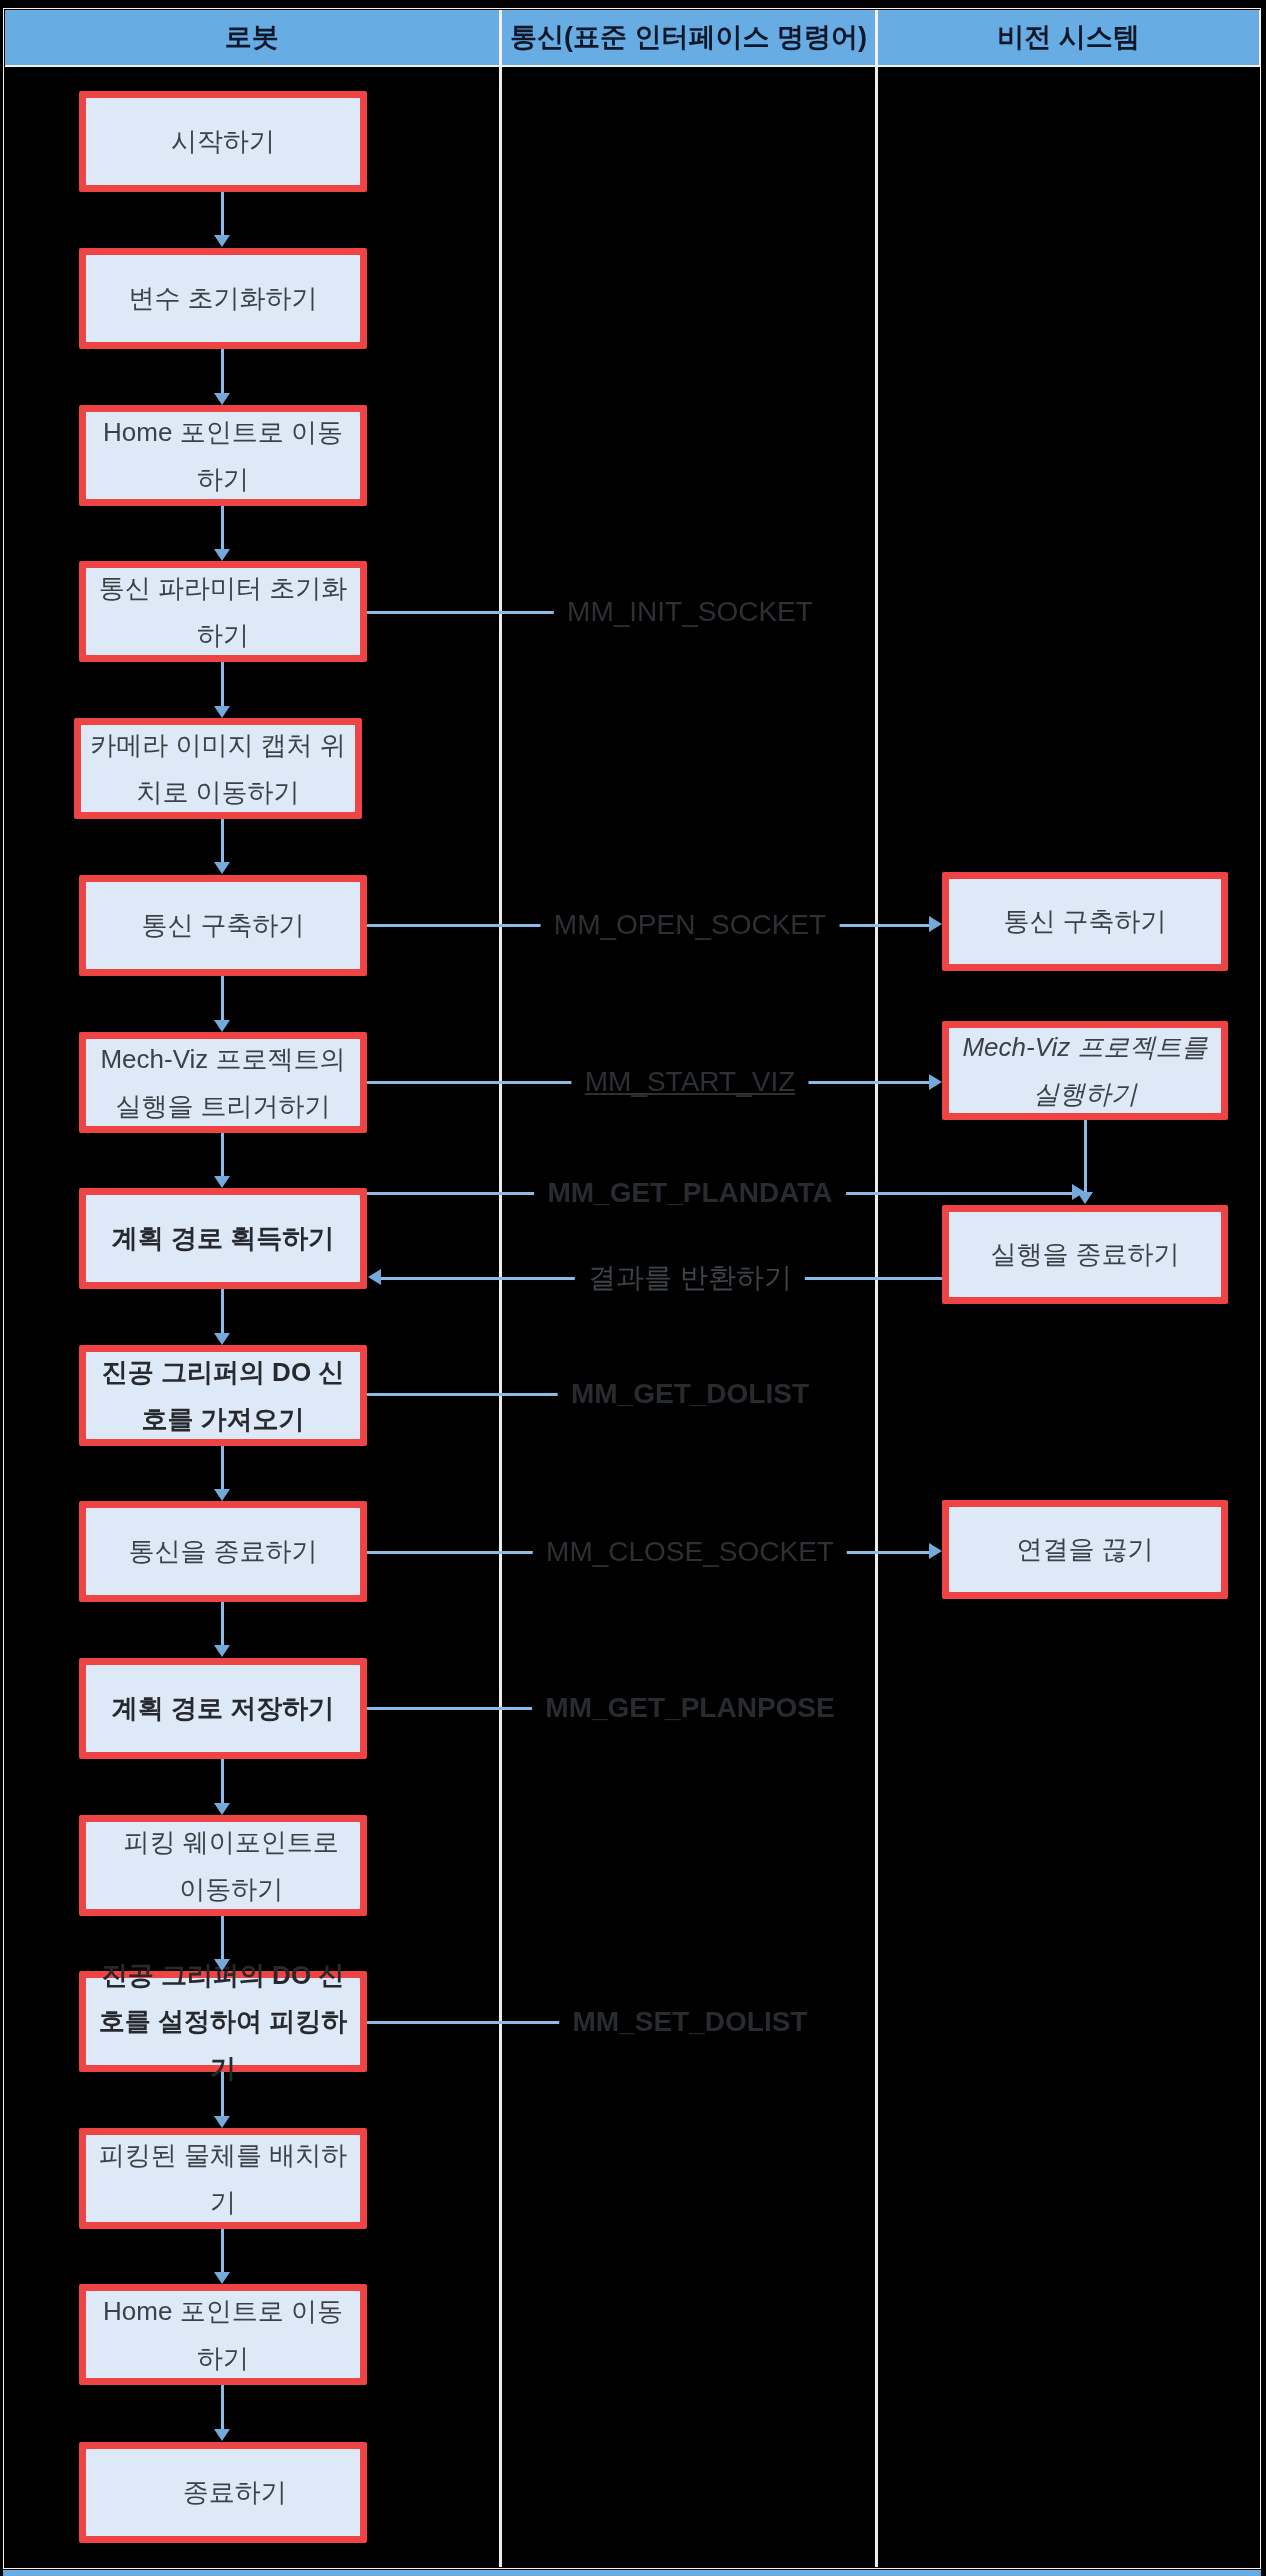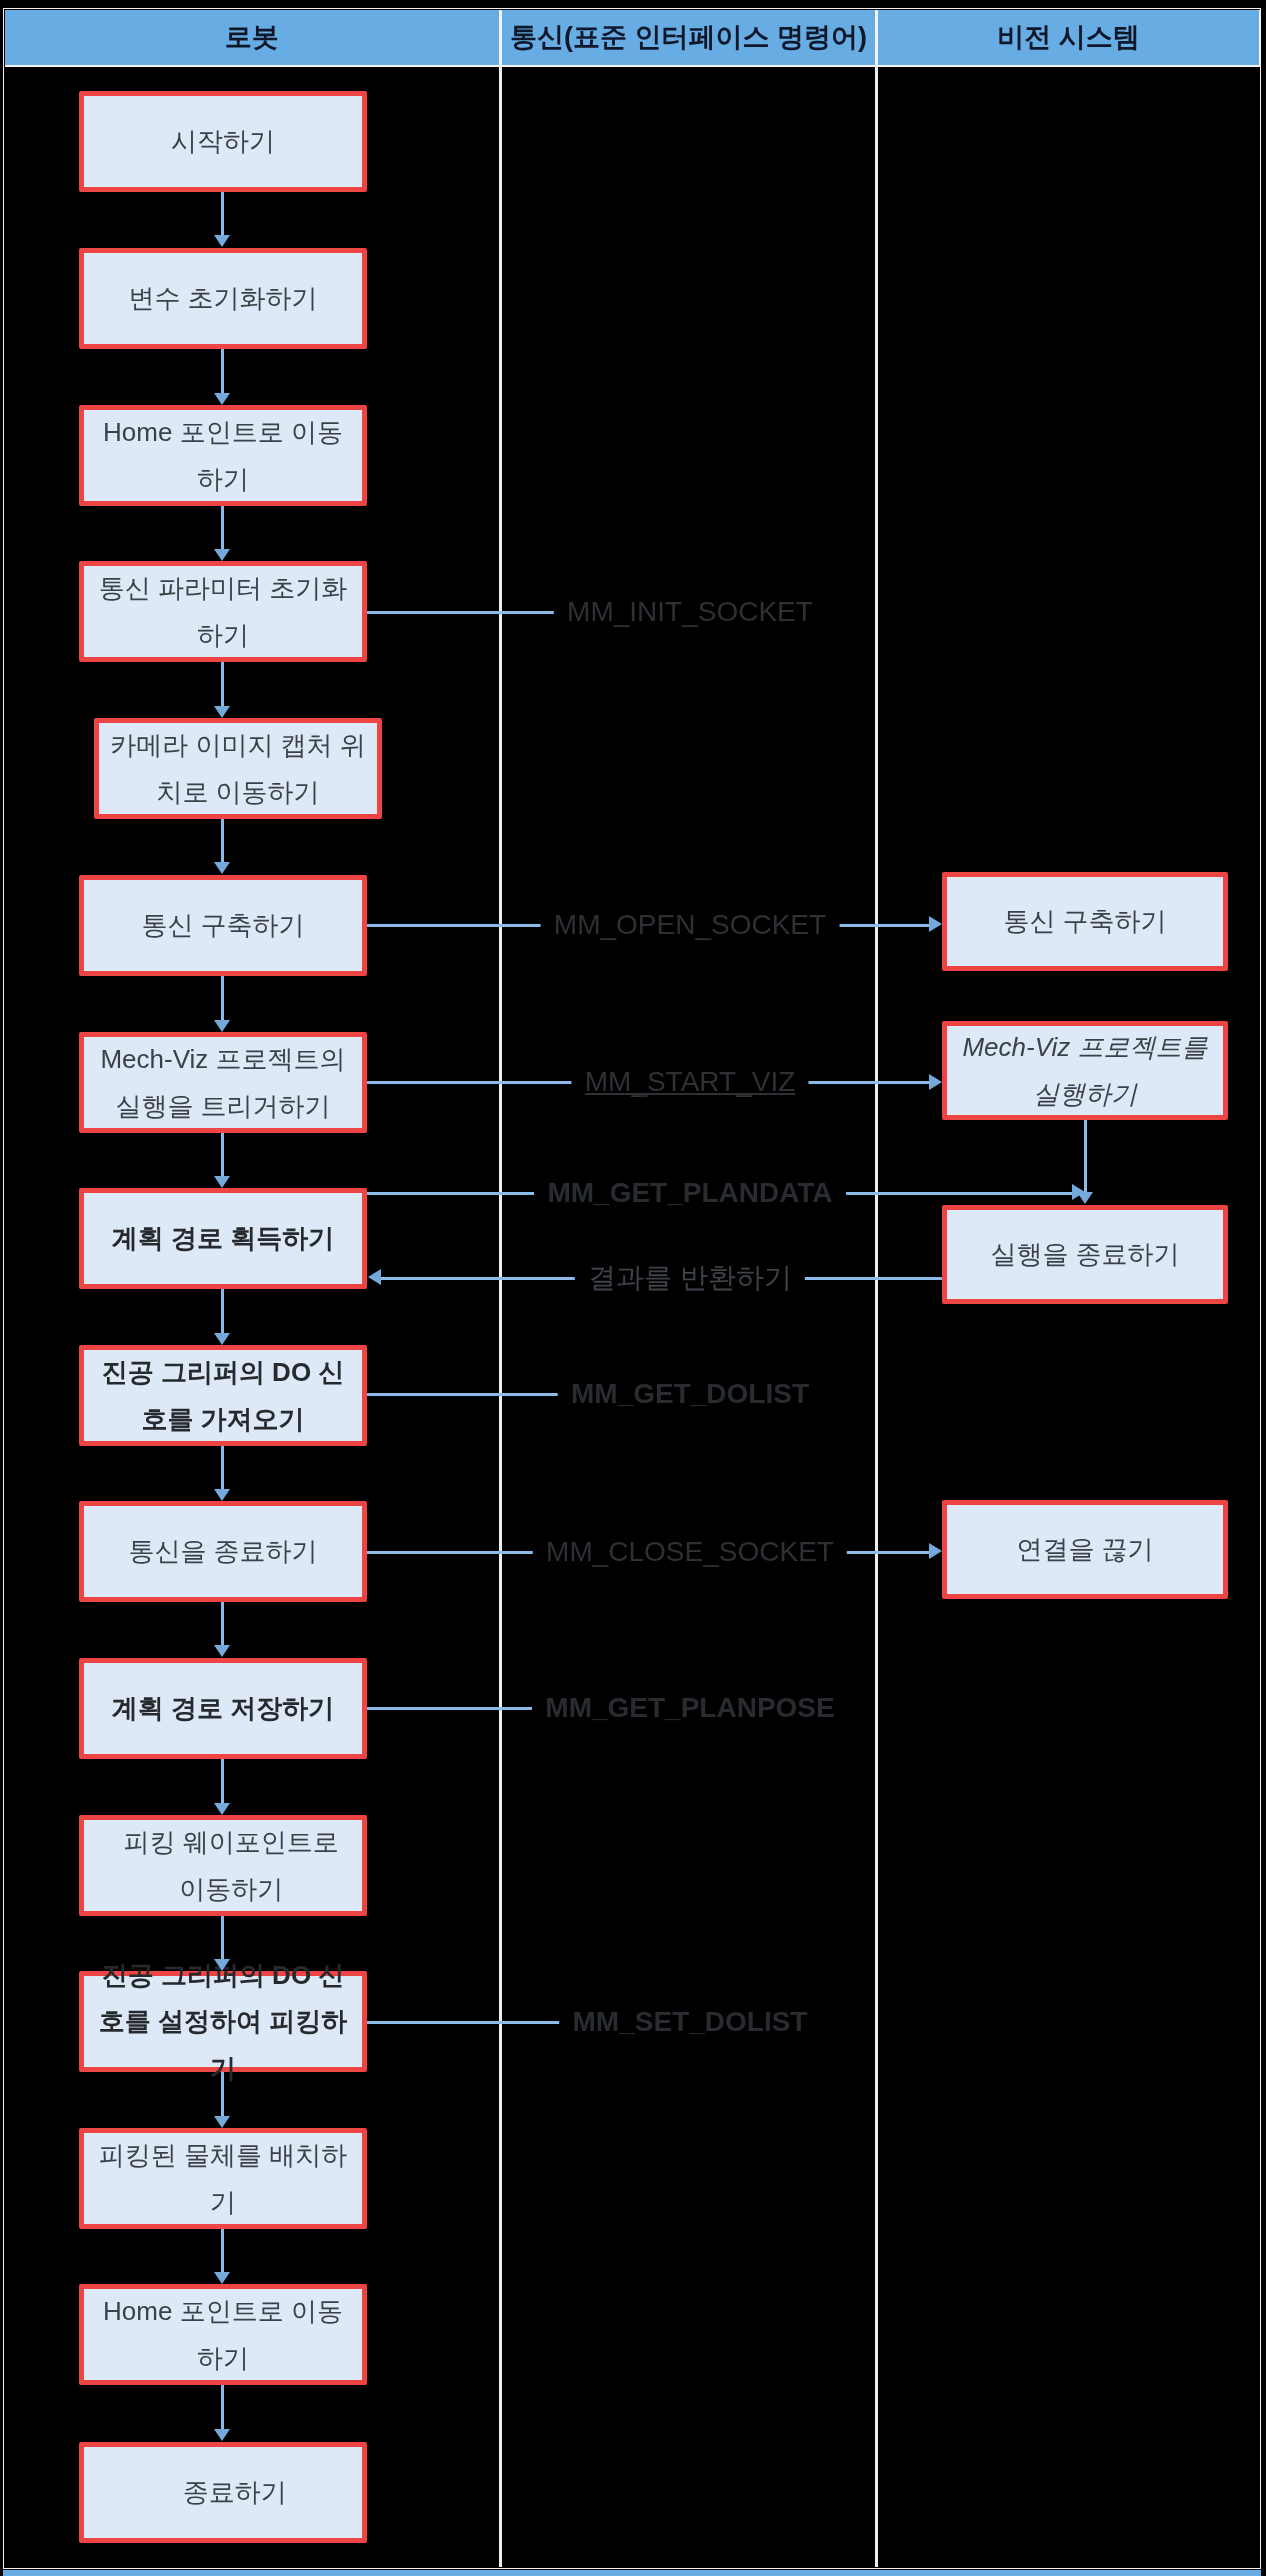--- a/index.html
+++ b/index.html
@@ -21,21 +21,21 @@
     top:9.5px;height:55px;background:#67ade3;
     display:flex;align-items:center;justify-content:center;
     font-size:27px;font-weight:700;color:#0f172a;
   }
   .divider{top:67px;width:2.9px;height:2500px;background:#ededed;}
   .footer-strip{left:2.9px;top:2570px;width:1258px;height:5.7px;background:#67ade3;}
 
   
   .node{
     width:288px;height:101px;
-    background:#dde9f6;border:5px solid #ef4444;border-radius:1.9px;
+    background:#dde9f6;border:7px solid #ef4444;border-radius:1.9px;
     box-sizing:border-box;
     display:flex;align-items:center;justify-content:center;
     text-align:center;padding:0 7.6px;
     font-size:26px;line-height:1.78;color:#3b4147;
     word-break:normal;
   }
   .node.vision{width:286px;height:99px;}
   .node.bold{font-weight:700;color:#26292e;}
 
   
@@ -76,21 +76,21 @@
 <div class="abs hcell" style="left:502px;width:373px;">통신(표준 인터페이스 명령어)</div>
 <div class="abs hcell" style="left:878px;width:381px;">비전 시스템</div>
 <div class="abs divider" style="left:499px;"></div>
 <div class="abs divider" style="left:875px;"></div>
 <div class="abs footer-strip"></div>
 
 <div class="abs node" style="left:79px;top:91px;">시작하기</div>
 <div class="abs node" style="left:79px;top:248px;">변수 초기화하기</div>
 <div class="abs node" style="left:79px;top:405px;">Home 포인트로 이동하기</div>
 <div class="abs node" style="left:79px;top:561px;">통신 파라미터 초기화하기</div>
-<div class="abs node" style="left:94px;top:718px;">카메라 이미지 캡처 위치로 이동하기</div>
+<div class="abs node" style="left:74px;top:718px;">카메라 이미지 캡처 위치로 이동하기</div>
 <div class="abs node" style="left:79px;top:875px;">통신 구축하기</div>
 <div class="abs node" style="left:79px;top:1032px;">Mech-Viz 프로젝트의 실행을 트리거하기</div>
 <div class="abs node bold" style="left:79px;top:1188px;">계획 경로 획득하기</div>
 <div class="abs node bold" style="left:79px;top:1345px;">진공 그리퍼의 DO 신호를 가져오기</div>
 <div class="abs node" style="left:79px;top:1501px;">통신을 종료하기</div>
 <div class="abs node bold" style="left:79px;top:1658px;">계획 경로 저장하기</div>
 <div class="abs node" style="left:79px;top:1815px;padding-left:24px;">피킹 웨이포인트로 이동하기</div>
 <div class="abs node bold" style="left:79px;top:1971px;">진공 그리퍼의 DO 신호를 설정하여 피킹하기</div>
 <div class="abs node" style="left:79px;top:2128px;">피킹된 물체를 배치하기</div>
 <div class="abs node" style="left:79px;top:2284px;">Home 포인트로 이동하기</div>

